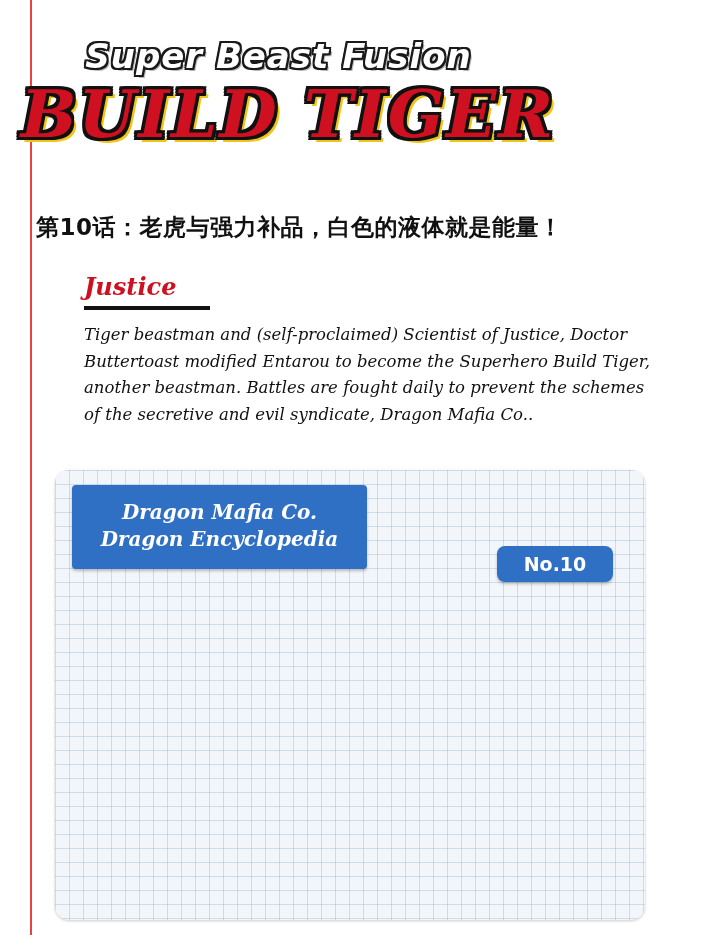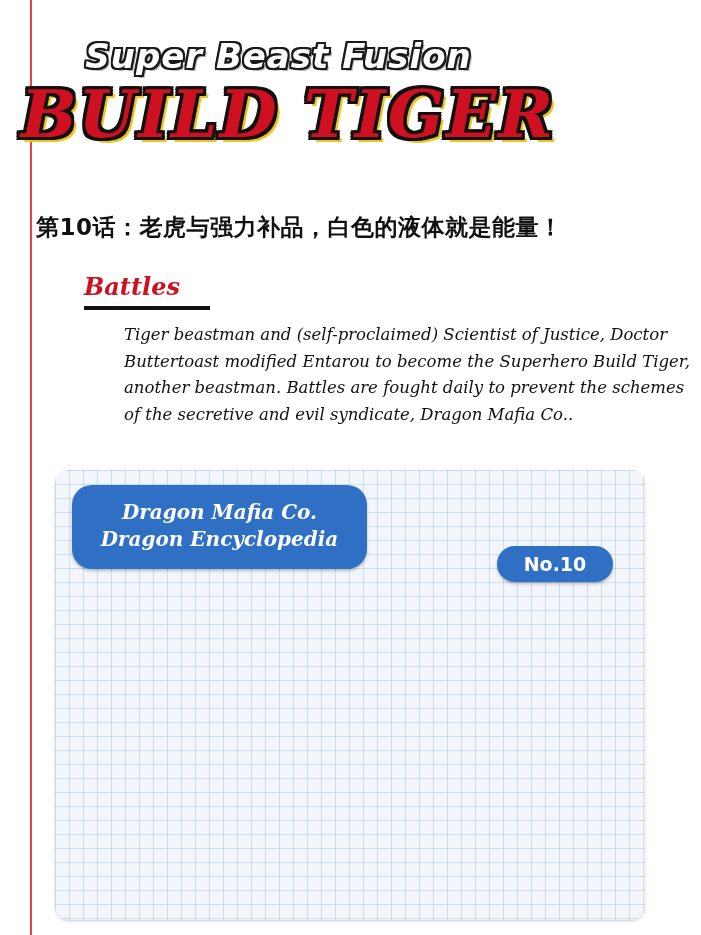--- a/index.html
+++ b/index.html
@@ -106,21 +106,20 @@
   .synopsis-body {
     position: absolute;
     top: 322px;
     left: 84px;
     width: 575px;
     font-family: "DejaVu Serif", serif;
     font-style: italic;
     font-size: 16.5px;
     line-height: 1.62;
     color: #111111;
-    margin-left: 40px;
   }
 
   
   .card {
     position: absolute;
     left: 55px;
     top: 470px;
     width: 590px;
     height: 450px;
     background:
@@ -131,38 +130,38 @@
     box-shadow: 0 1px 3px rgba(0,0,0,0.20);
     overflow: hidden;
   }
   .card-title {
     position: absolute;
     left: 72px;
     top: 485px;
     width: 275px;
     padding: 14px 10px 16px 10px;
     background: #2f6fc4;
-    border-radius: 20px;
+    border-radius: 4px;
     color: #ffffff;
     font-family: "DejaVu Serif", serif;
     font-style: italic;
     font-weight: bold;
     font-size: 20px;
     line-height: 1.35;
     text-align: center;
     box-shadow: 0 2px 3px rgba(0,0,0,0.25);
   }
   .card-number {
     position: absolute;
     left: 497px;
     top: 546px;
     width: 116px;
     height: 36px;
     background: #2f6fc4;
-    border-radius: 18px;
+    border-radius: 8px;
     color: #ffffff;
     font-family: "DejaVu Sans", sans-serif;
     font-weight: bold;
     font-size: 19px;
     display: flex;
     align-items: center;
     justify-content: center;
     box-shadow: 0 2px 3px rgba(0,0,0,0.25);
   }
 </style>
@@ -173,21 +172,21 @@
 
   <div class="margin-line"></div>
 
   <div class="title-block">
     <div class="super-beast">Super Beast Fusion</div>
     <div class="build-tiger">BUILD TIGER</div>
   </div>
 
   <div class="chapter">第10话：老虎与强力补品，白色的液体就是能量！</div>
 
-  <div class="synopsis-head">Battles</div>
+  <div class="synopsis-head">Justice</div>
   <div class="synopsis-rule"></div>
   <div class="synopsis-body">Tiger beastman and (self-proclaimed) Scientist of Justice, Doctor Buttertoast modified Entarou to become the Superhero Build Tiger, another beastman. Battles are fought daily to prevent the schemes of the secretive and evil syndicate, Dragon Mafia Co..</div>
 
   <div class="card">
 
     
     
 
     
     

